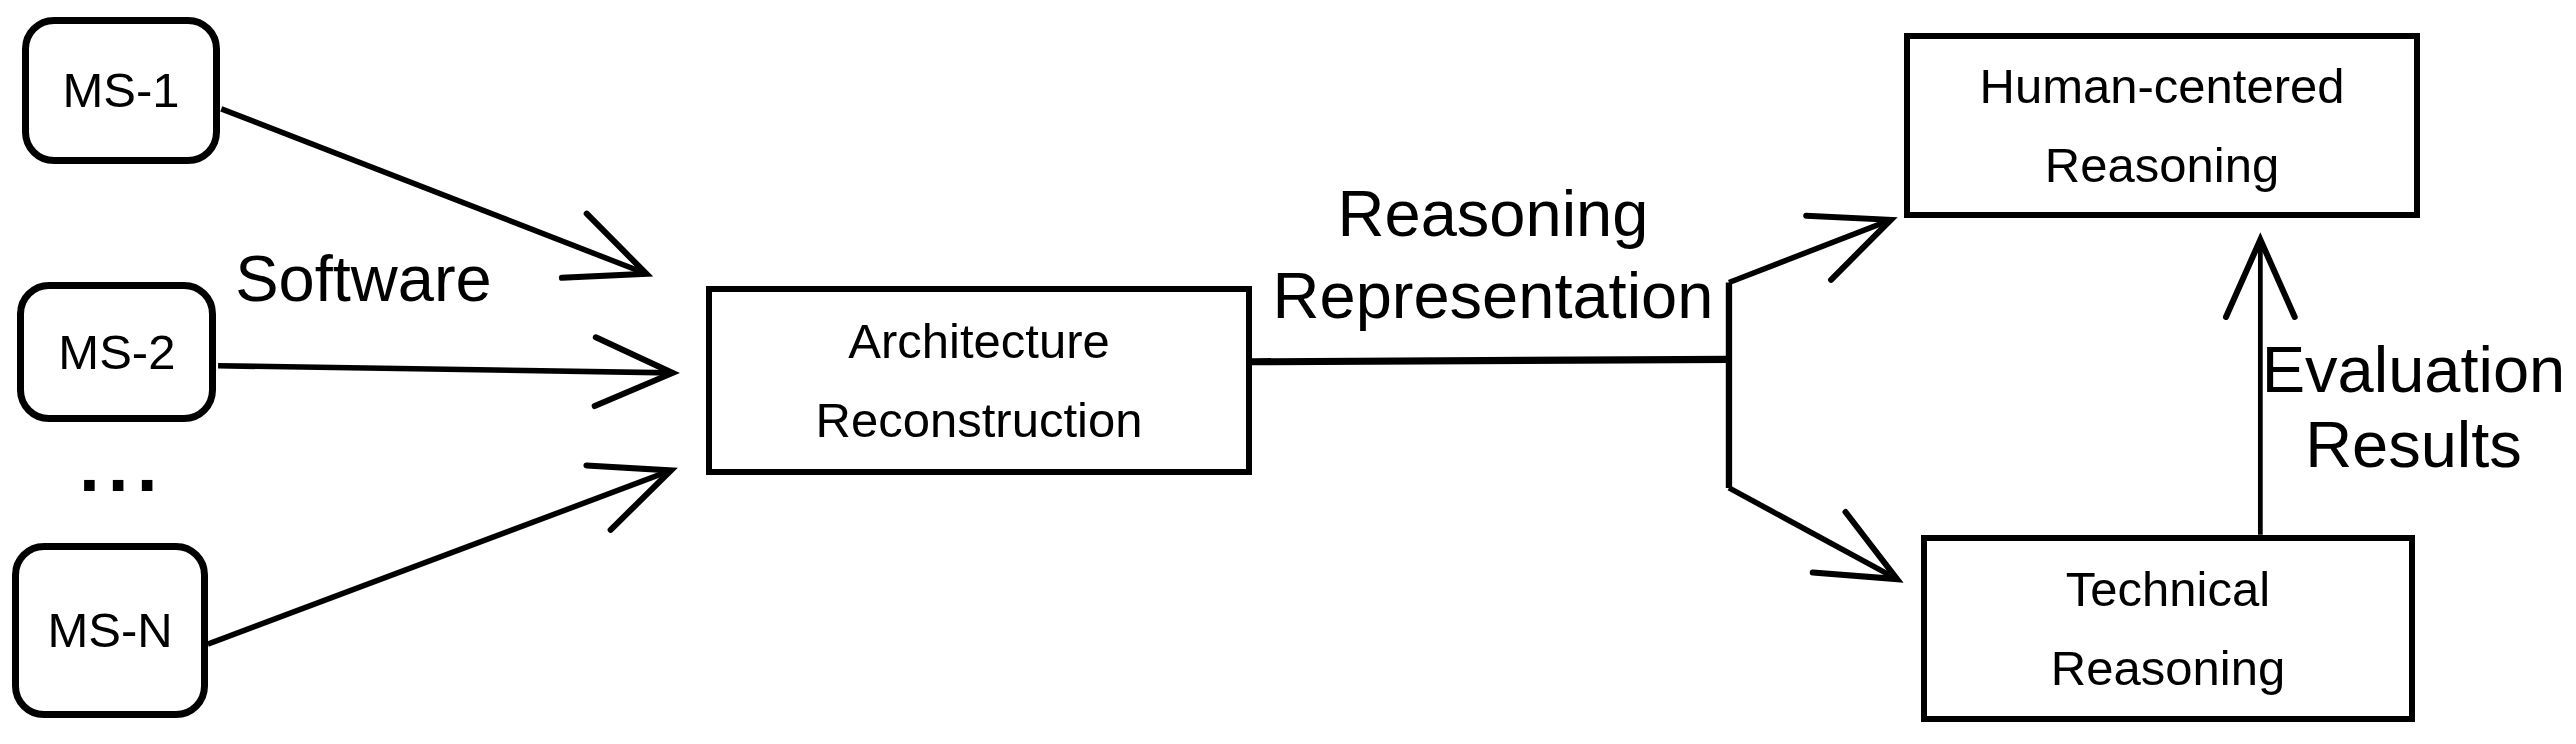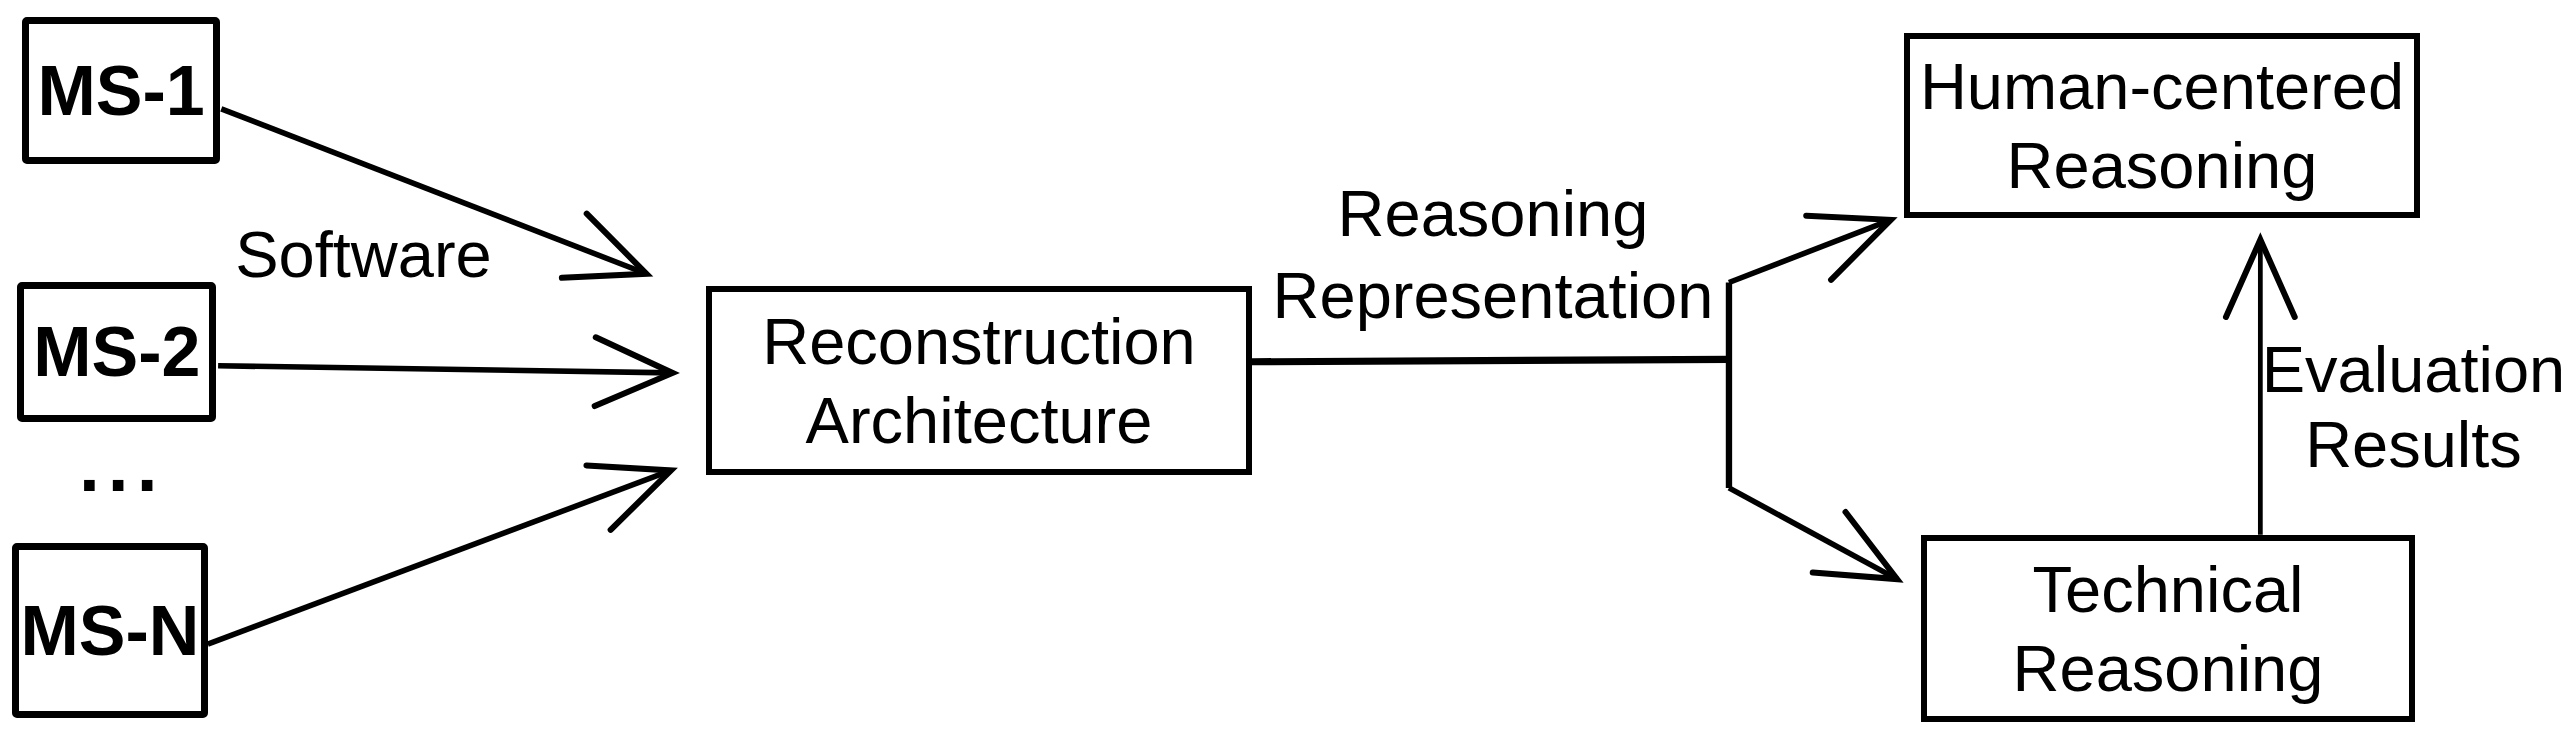--- a/index.html
+++ b/index.html
@@ -28,42 +28,41 @@
     display: flex;
     flex-direction: column;
     align-items: center;
     justify-content: center;
     background: #ffffff;
     box-sizing: border-box;
     text-align: center;
   }
   .ms-node {
     border: 7.1px solid #000000;
-    border-radius: 5px;
-    font-size: 70px;
+    border-radius: 32px;
+    font-size: 49px;
     line-height: 1;
     white-space: nowrap;
-    font-weight: bold;
   }
   .rect-node {
     border: 6.3px solid #000000;
-    font-size: 65px;
+    font-size: 49px;
     line-height: 79px;
     white-space: nowrap;
   }
   .edge-label {
     position: absolute;
     text-align: center;
     font-size: 65px;
     white-space: nowrap;
   }
   .edge-label .line {
     white-space: nowrap;
   }
-  .lbl-software { line-height: 78px; }
+  .lbl-software { line-height: 78px; margin-top: 24px; }
   .lbl-holistic { line-height: 82px; }
   .lbl-evaluation { line-height: 75px; }
   .ellipsis {
     position: absolute;
     font-size: 75px;
     font-weight: bold;
     line-height: 1;
     letter-spacing: 8px;
   }
 </style>
@@ -101,22 +100,22 @@
 
   <div class="ellipsis" style="left:79px; top:428px;">
     <span>...</span>
   </div>
 
   <div class="node ms-node" style="left:12px; top:543px; width:196px; height:175px;">
     <span>MS-N</span>
   </div>
 
   <div class="node rect-node" style="left:706px; top:286px; width:546px; height:189px;">
+    <div class="line">Architecture</div>
     <div class="line">Reconstruction</div>
-    <div class="line">Architecture</div>
   </div>
 
   <div class="node rect-node" style="left:1904px; top:33px; width:516px; height:185px;">
     <div class="line">Human-centered</div>
     <div class="line">Reasoning</div>
   </div>
 
   <div class="node rect-node" style="left:1921px; top:535px; width:494px; height:187px;text-align:center;">
     <div class="line">Technical</div>
     <div class="line">Reasoning</div>

